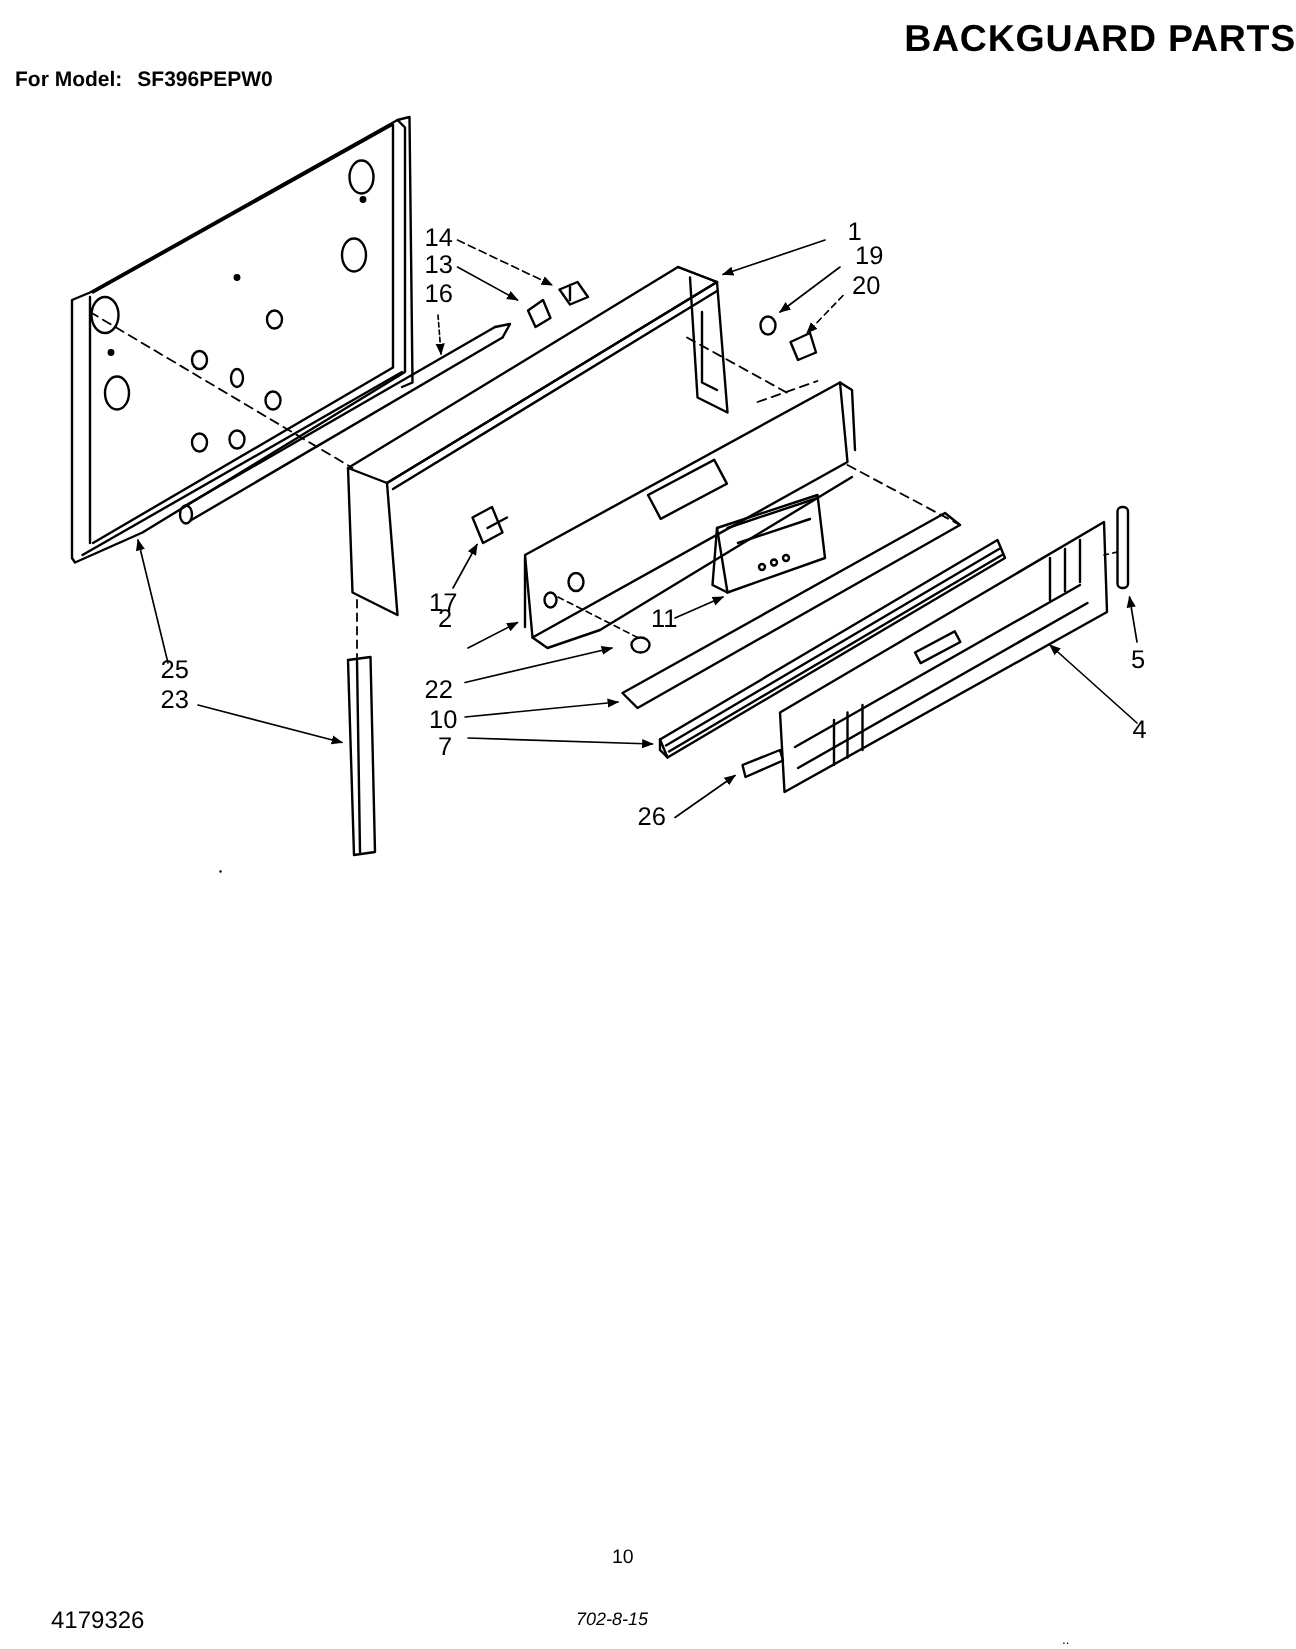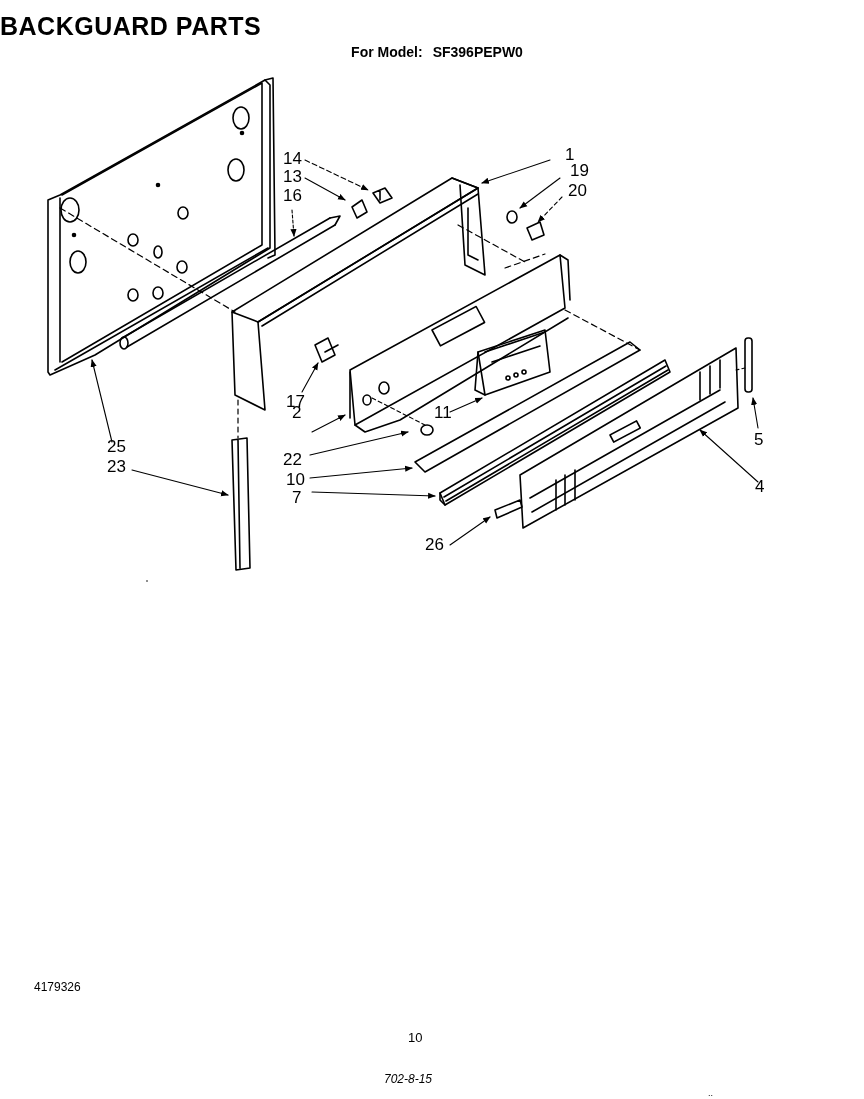--- a/index.html
+++ b/index.html
@@ -1,20 +1,20 @@
 <!DOCTYPE html>
 <html><head>
 <meta charset="utf-8">
 <style>
   html, body { margin:0; padding:0; background:#ffffff; }
   body { width:864px; height:1099px; position:relative; overflow:hidden; font-family:"Liberation Sans", sans-serif; color:#000; }
-  .title { position:absolute; left:0; width:864px; top:12px; text-align:left; font-size:25px; font-weight:bold; letter-spacing:0.5px; }
-  .subtitle { position:absolute; left:0; width:864px; top:44px; text-align:center; font-size:14px; font-weight:bold; }
+  .title { position:absolute; left:0; width:864px; top:12px; text-align:right; font-size:25px; font-weight:bold; letter-spacing:0.5px; }
+  .subtitle { position:absolute; left:0; width:864px; top:44px; font-size:14px; font-weight:bold; }
   .subtitle span { margin-left:10px; }
-  .footer-left { position:absolute; left:34px; top:980px; font-size:12px;text-align:right; }
+  .footer-left { position:absolute; left:34px; top:1072px; font-size:16px;text-align:right; }
   .footer-center { position:absolute; left:408px; top:1030px; font-size:13px; }
   .footer-code { position:absolute; left:384px; top:1072px; font-size:12px; font-style:italic; font-weight:normal; }
   .footer-mark { position:absolute; left:708px; top:1088px; font-size:9px; }
   svg.diagram { position:absolute; left:0; top:0; }
   .callout { font-family:"Liberation Sans", sans-serif; font-size:17px; fill:#000; }
 </style>
 </head>
 <body>
 
 <div class="title">BACKGUARD PARTS</div>

